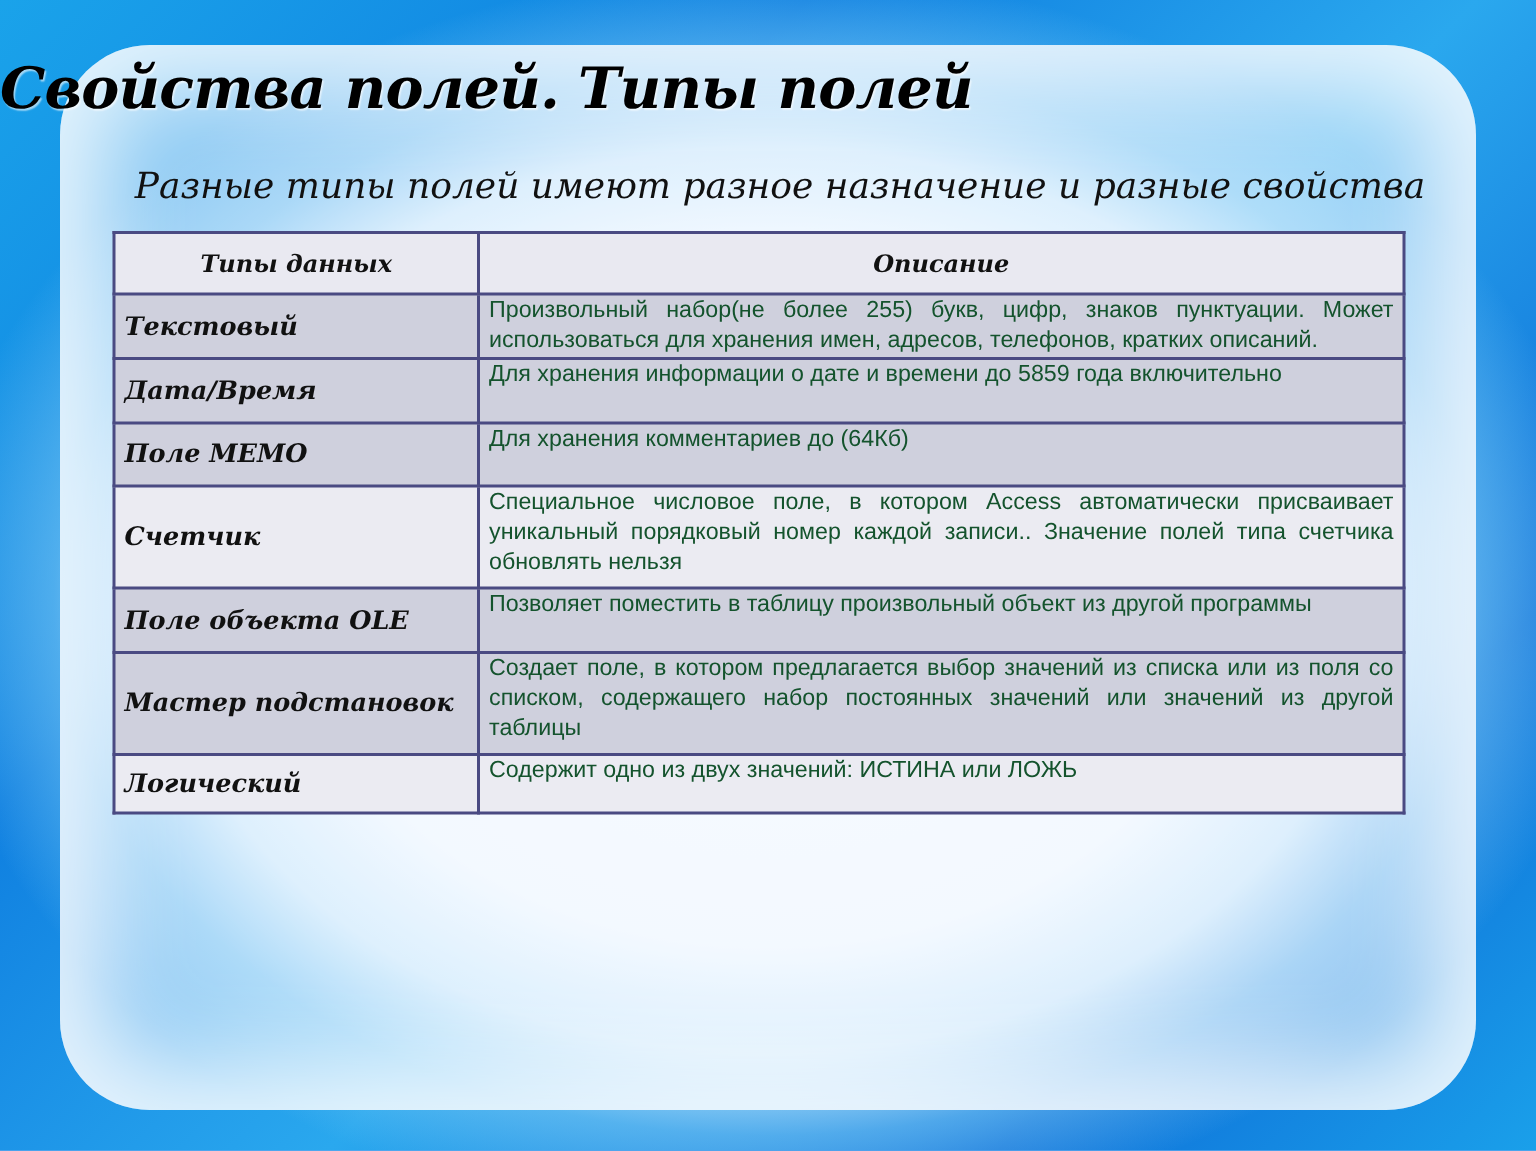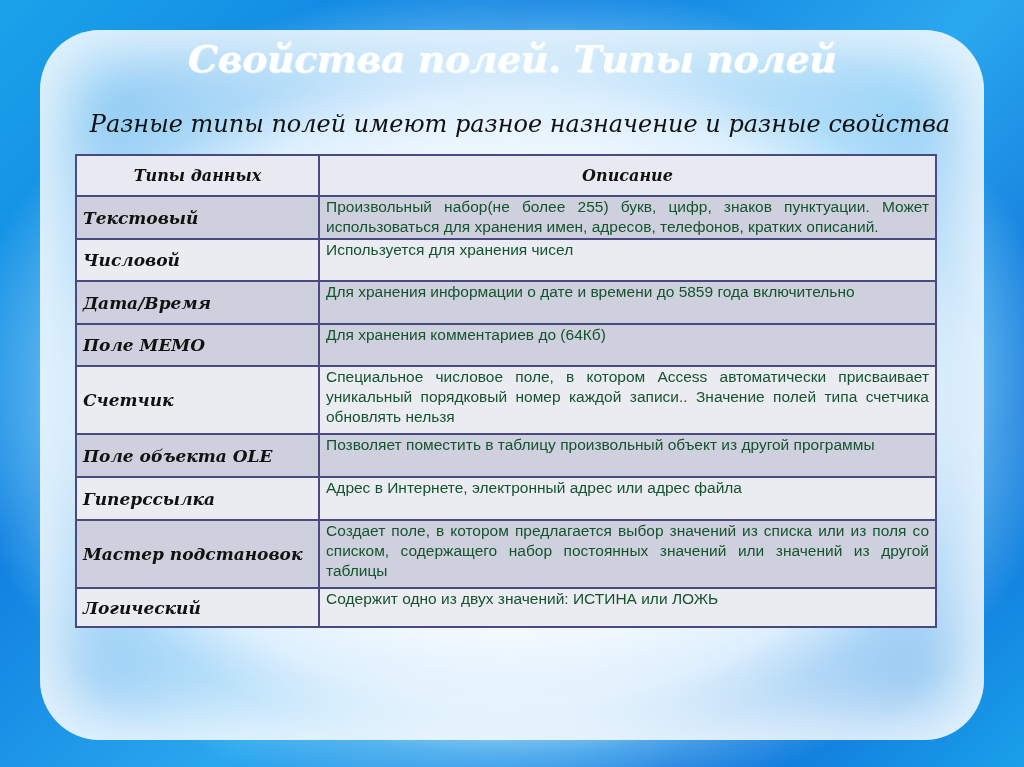--- a/index.html
+++ b/index.html
@@ -14,23 +14,23 @@
         radial-gradient(ellipse 560px 420px at 512px 400px, rgba(248,252,255,1) 0%, rgba(240,248,255,1) 55%, rgba(200,232,252,0.95) 72%, rgba(120,200,245,0.6) 85%, rgba(30,140,230,0) 100%),
         linear-gradient(135deg, #1aa3ea 0%, #0f7fe0 30%, #2aa8ee 55%, #0e6fd8 80%, #1aa0ea 100%);
     }
     .frame-glow {
       position: absolute; left: 40px; top: 30px; width: 944px; height: 710px;
       border-radius: 60px;
       box-shadow: 0 0 60px 30px rgba(255,255,255,0.75) inset;
       background: rgba(245,250,255,0.55);
     }
     .title {
-      position: absolute; left: 0; top: 36px; width: 1024px; text-align: center;
+      position: absolute; left: 0; top: 36px; width: 1024px; text-align: left;
       font-family: "DejaVu Serif", serif; font-style: italic; font-weight: bold;
-      font-size: 38px; color: #ffffff; letter-spacing: -0.5px;
+      font-size: 38px; color: #000000; letter-spacing: -0.5px;
       text-shadow: 1px 1px 1px rgba(255,255,255,0.6);
     }
     .subtitle {
       position: absolute; left: 0; top: 110px; width: 1040px; text-align: center;
       font-family: "DejaVu Serif", serif; font-style: italic;
       font-size: 24px; color: #111;
     }
     table.types {
       position: absolute; left: 75px; top: 154px; width: 860px;
       border-collapse: collapse; table-layout: fixed;
@@ -77,44 +77,36 @@
     <tr>
       <th>Типы данных</th>
       <th>Описание</th>
     </tr>
   </thead>
   <tbody id="rows">
     <tr class="dark" style="height:43px">
       <td class="type">Текстовый</td>
       <td class="desc">Произвольный набор(не более 255) букв, цифр, знаков пунктуации. Может использоваться для хранения имен, адресов, телефонов, кратких описаний.</td>
     </tr>
-    <tr class="light" style="height:42px">
-      <td class="type">Числовой</td>
-      <td class="desc">Используется для хранения чисел</td>
-    </tr>
     <tr class="dark" style="height:43px">
       <td class="type">Дата/Время</td>
       <td class="desc">Для хранения информации о дате и времени до 5859 года включительно</td>
     </tr>
     <tr class="dark" style="height:42px">
       <td class="type">Поле MEMO</td>
       <td class="desc">Для хранения комментариев до (64Кб)</td>
     </tr>
     <tr class="light" style="height:68px">
       <td class="type">Счетчик</td>
       <td class="desc">Специальное числовое поле, в котором Access автоматически присваивает уникальный порядковый номер каждой записи.. Значение полей типа счетчика обновлять нельзя</td>
     </tr>
     <tr class="dark" style="height:43px">
       <td class="type">Поле объекта OLE</td>
       <td class="desc">Позволяет поместить в таблицу произвольный объект из другой программы</td>
     </tr>
-    <tr class="light" style="height:43px">
-      <td class="type">Гиперссылка</td>
-      <td class="desc">Адрес в Интернете, электронный адрес или адрес файла</td>
-    </tr>
     <tr class="dark" style="height:68px">
       <td class="type">Мастер подстановок</td>
       <td class="desc">Создает поле, в котором предлагается выбор значений из списка или из поля со списком, содержащего набор постоянных значений или значений из другой таблицы</td>
     </tr>
     <tr class="light" style="height:39px">
       <td class="type">Логический</td>
       <td class="desc">Содержит одно из двух значений: ИСТИНА или ЛОЖЬ</td>
     </tr>
   </tbody>
 </table>

